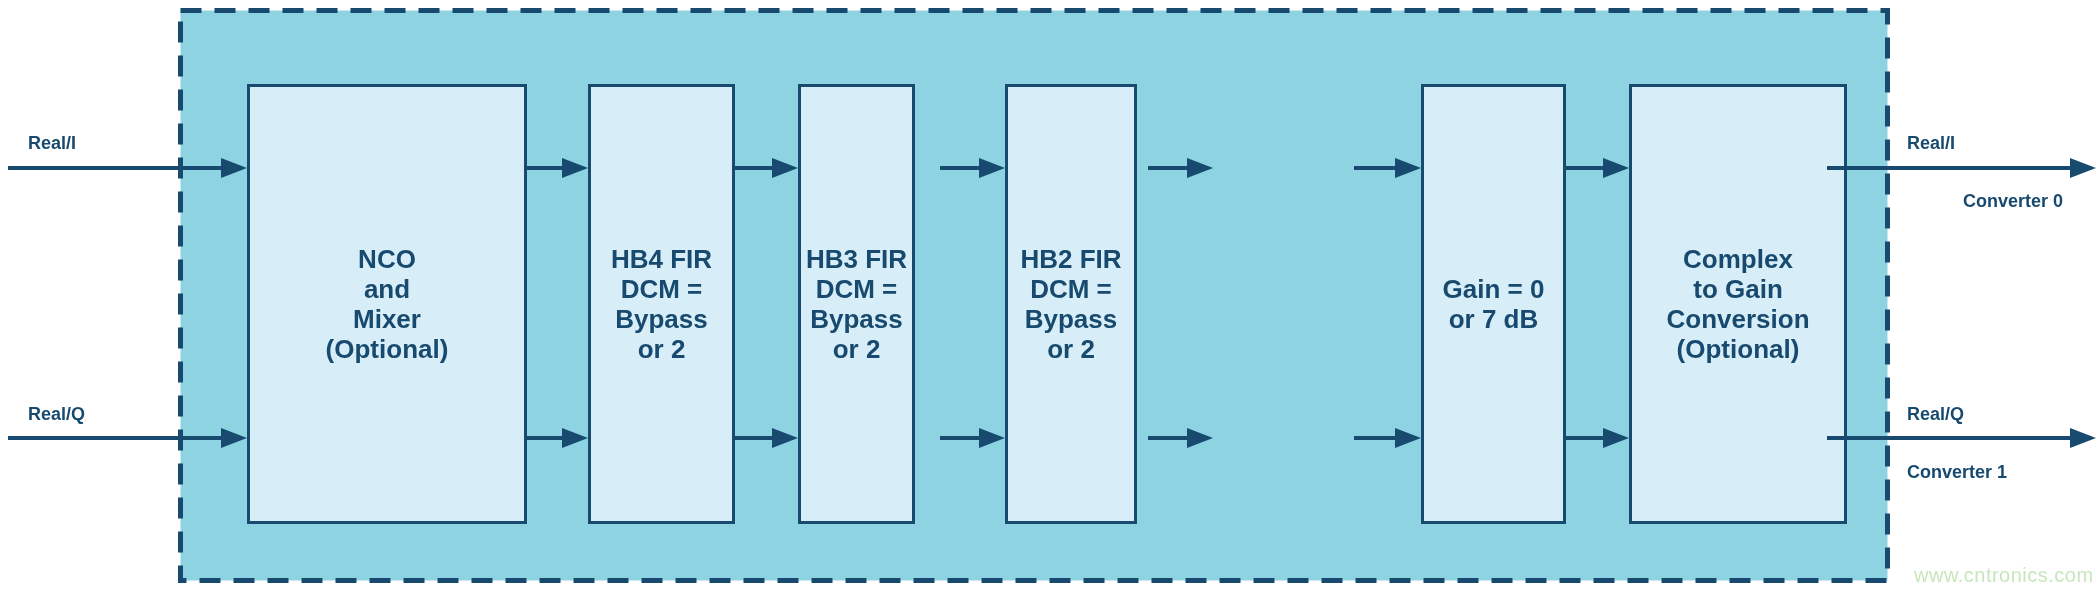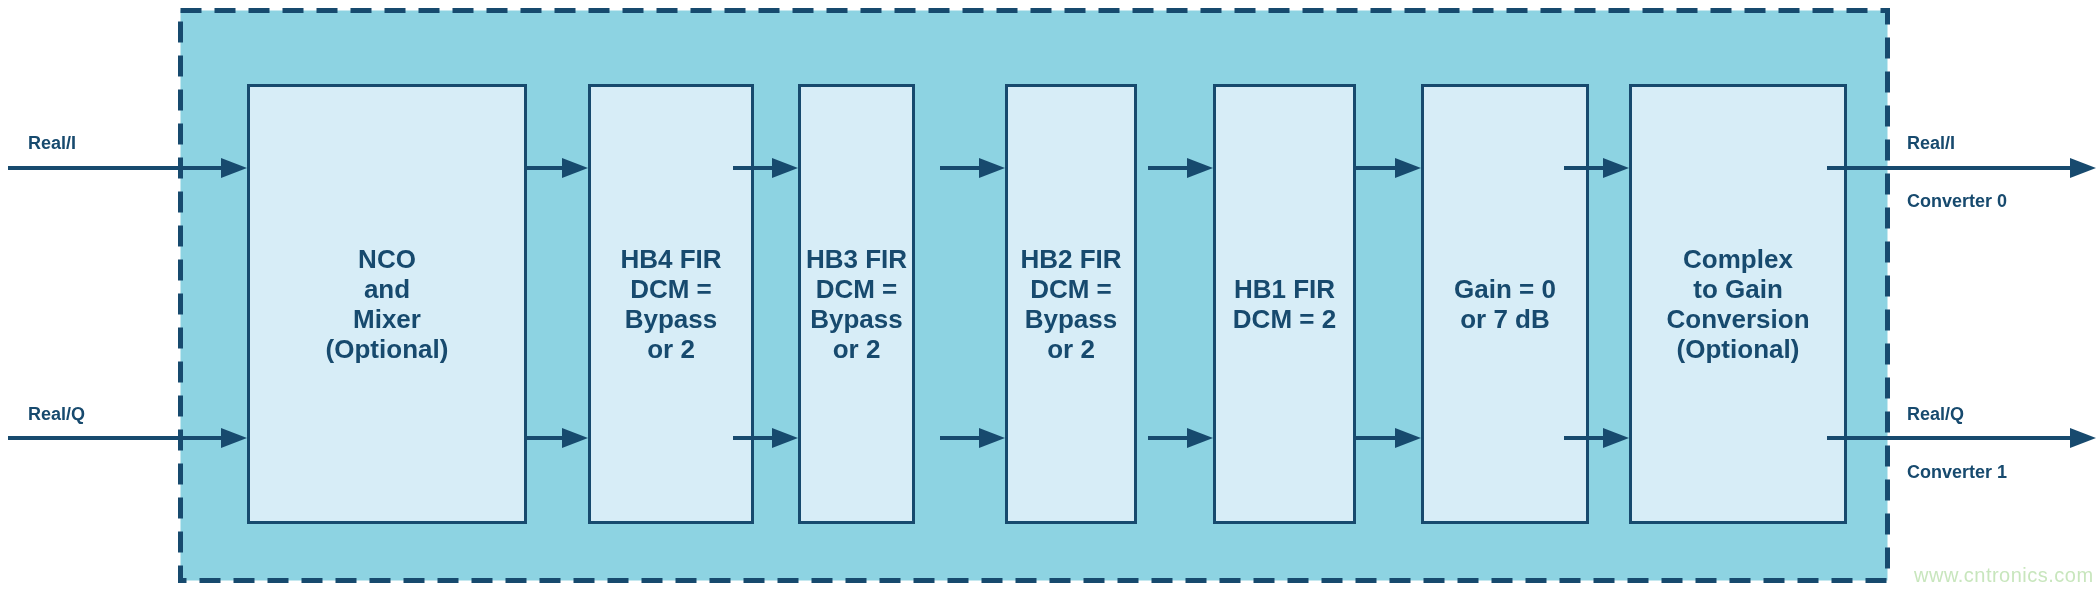--- a/index.html
+++ b/index.html
@@ -20,25 +20,25 @@
   .frame-svg{position:absolute;left:0;top:0;width:2100px;height:593px;display:block;}
   .frame-rect{fill:var(--frame-fill);stroke:var(--frame-border);}
 
   .block{
     position:absolute;top:84px;height:440px;box-sizing:border-box;
     background:var(--block-fill);border:3px solid var(--block-border);
     display:flex;flex-direction:column;justify-content:center;align-items:center;
     text-align:center;color:var(--text);font-size:26px;font-weight:bold;line-height:30px;
   }
   .b-nco{left:247px;width:280px}
-  .b-hb4{left:588px;width:166px}
+  .b-hb4{left:588px;width:147px}
   .b-hb3{left:798px;width:117px}
   .b-hb2{left:1005px;width:132px}
   .b-hb1{left:1213px;width:143px}
-  .b-gain{left:1421px;width:168px}
+  .b-gain{left:1421px;width:145px}
   .b-cplx{left:1629px;width:218px}
 
   .arrow{position:absolute;height:20px;}
   .arrow .shaft{position:absolute;left:0;right:22px;top:8px;height:4px;background:var(--arrow);}
   .arrow .head{
     position:absolute;right:0;top:0;width:0;height:0;
     border-top:10px solid transparent;border-bottom:10px solid transparent;
     border-left:26px solid var(--arrow);
   }
   .row-i{top:158px}
@@ -52,21 +52,21 @@
   .a-j6{left:1564px;width:65px}
   .a-out{left:1827px;width:269px}
 
   .io-label{
     position:absolute;color:var(--text);font-size:18px;font-weight:bold;
     line-height:26px;white-space:nowrap;
   }
   .in-i{left:28px;top:130px}
   .in-q{left:28px;top:401px}
   .out-i{left:1907px;top:130px}
-  .out-i-sub{left:1907px;top:188px}
+  .out-i-sub{left:1963px;top:188px}
   .out-q{left:1907px;top:401px}
   .out-q-sub{left:1907px;top:459px}
 
   .watermark{
     position:absolute;left:1914px;top:564px;font-size:20px;line-height:22px;
     color:var(--watermark-text);font-weight:400;letter-spacing:.5px;white-space:nowrap;
   }
 </style>
 </head>
 <body>
@@ -101,24 +101,20 @@
     <div>or 2</div>
   </div>
 
   <div class="block b-hb2">
     <div>HB2 FIR</div>
     <div>DCM =</div>
     <div>Bypass</div>
     <div>or 2</div>
   </div>
 
-  <div class="block b-hb1">
-    <div>HB1 FIR</div>
-    <div>DCM = 2</div>
-  </div>
 
   <div class="block b-gain">
     <div>Gain = 0</div>
     <div>or 7 dB</div>
   </div>
 
   <div class="block b-cplx">
     <div>Complex</div>
     <div>to Gain</div>
     <div>Conversion</div>

